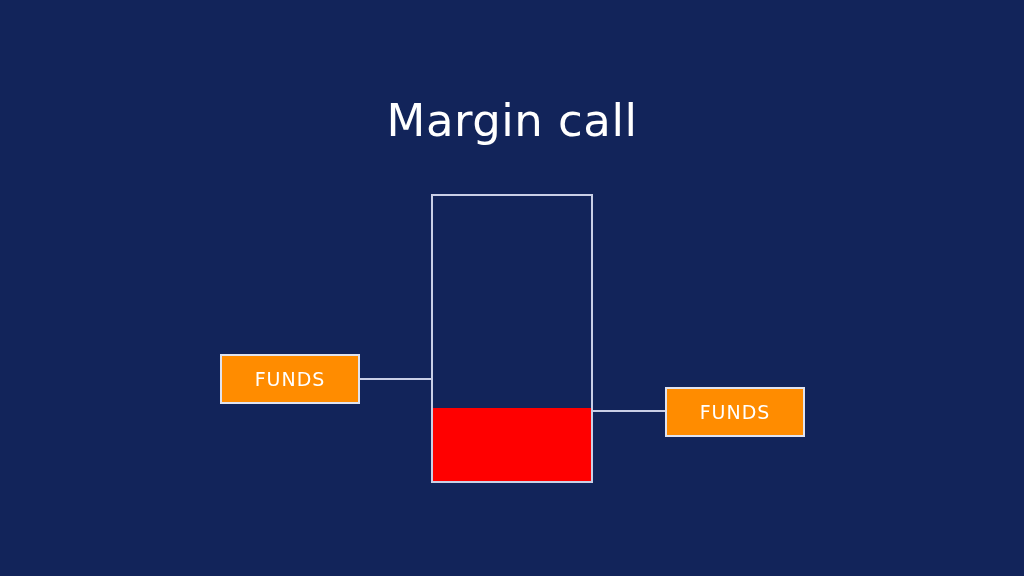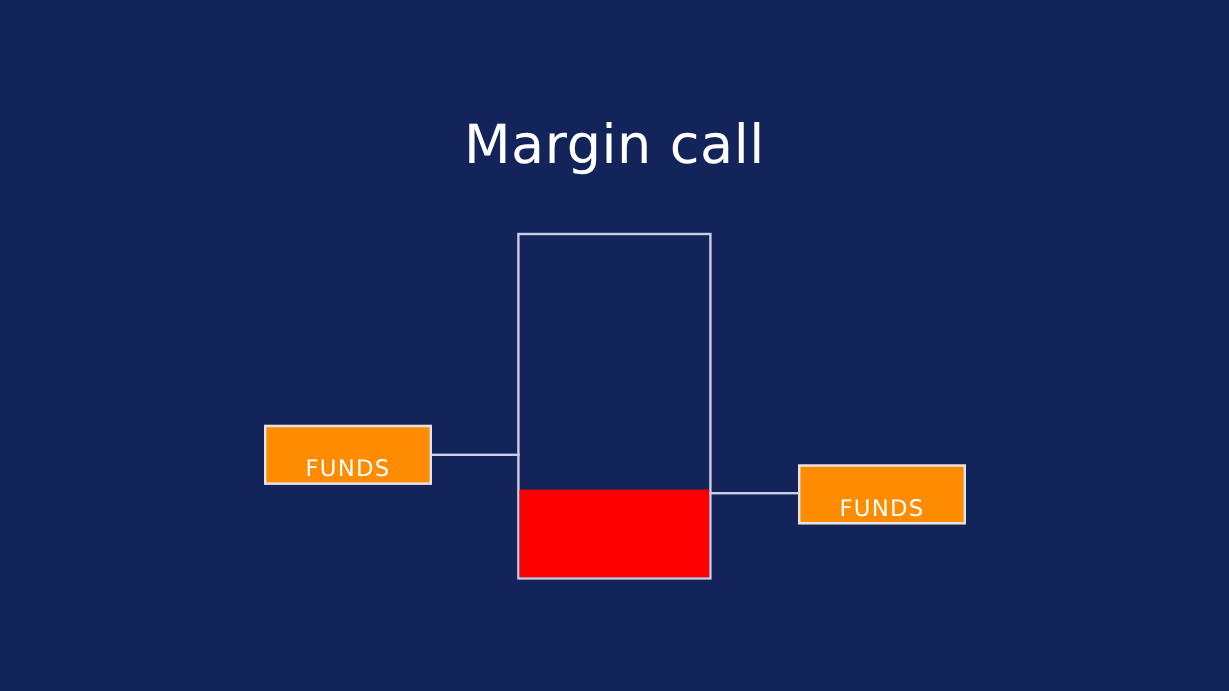--- a/index.html
+++ b/index.html
@@ -75,21 +75,21 @@
     width: 76px;
   }
 
   
   .callout {
     position: absolute;
     box-sizing: border-box;
     background: #ff8c00;
     border: 2px solid #dfe3f0;
     display: flex;
-    align-items: flex-end;
+    align-items: center;
     justify-content: center;
     color: #ffffff;
     font-size: 19px;
     font-weight: 400;
     letter-spacing: 1px;
     white-space: nowrap;
     font-family: "DejaVu Sans", sans-serif;
   }
   #callout-funds {
     left: 220px;

